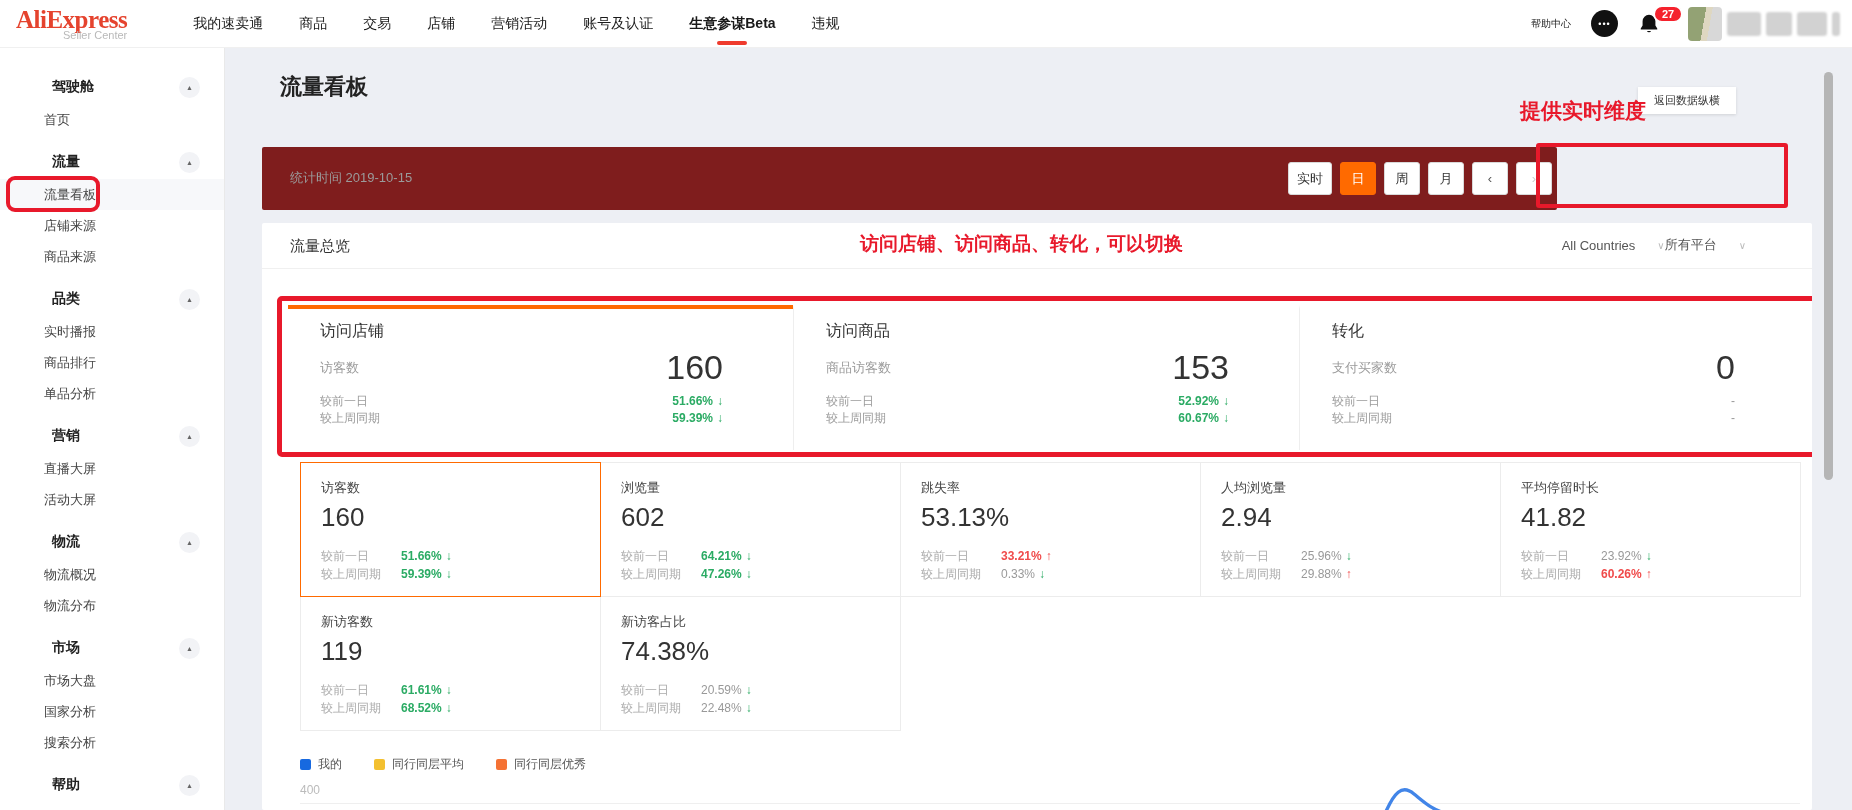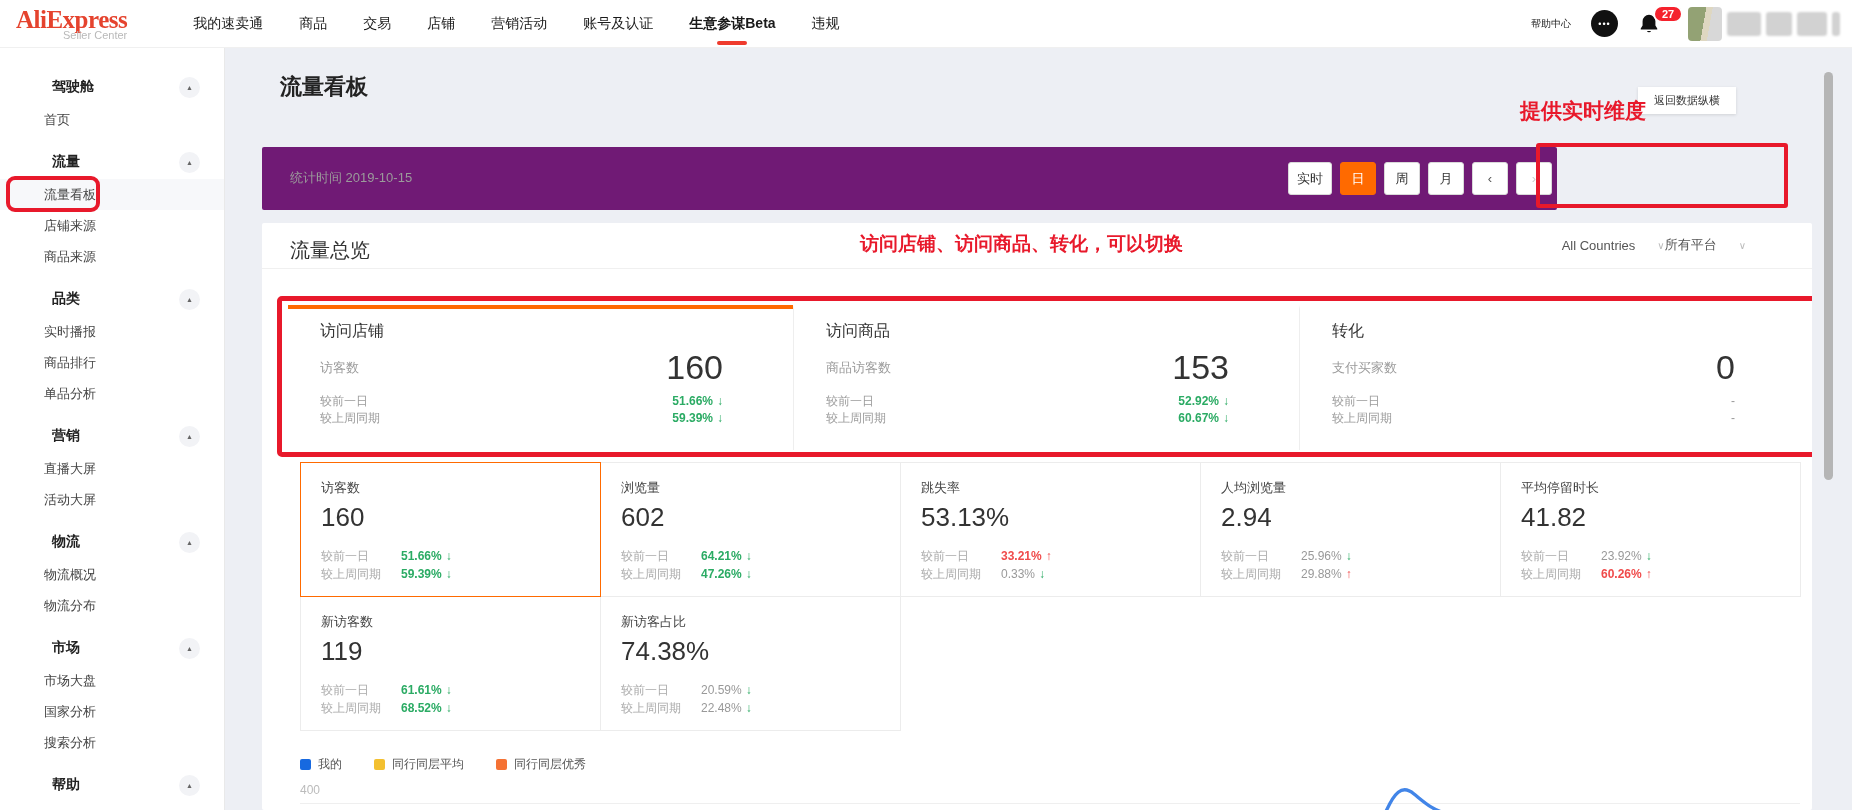--- a/index.html
+++ b/index.html
@@ -46,36 +46,36 @@
        border:4px solid #e8192b; border-radius:9px; pointer-events:none; }
 
   
   .page-title { position:absolute; left:280px; top:72px; font-size:22px; font-weight:700; color:#222; }
   .back-btn { position:absolute; left:1638px; top:87px; width:98px; height:27px; background:#fff;
        border:none; font-size:11px; color:#333; box-shadow:0 1px 3px rgba(0,0,0,.12); cursor:pointer;
        font-family:inherit; }
   .anno-realtime { position:absolute; left:1520px; top:97px; font-size:21px; font-weight:700;
        color:#e8192b; z-index:7; }
 
-  .stats-card { position:absolute; left:262px; top:147px; width:1295px; height:63px; background:#701a75; border-radius:2px; }
+  .stats-card { position:absolute; left:262px; top:147px; width:1295px; height:63px; background:#7f1d1d; border-radius:2px; }
   .stats-time { position:absolute; left:28px; top:22px; font-size:13px; color:#9b9b9b; }
   .period-group { position:absolute; right:5px; top:15px; display:flex; gap:8px; }
   .period-tab { min-width:36px; height:33px; padding:0 8px; display:flex; align-items:center; justify-content:center;
        background:#fff; border:1px solid #d9d9d9; border-radius:3px; font-size:13px; color:#333; cursor:pointer; }
   .period-tab.selected { background:#ff6a00; border-color:#ff6a00; color:#fff; }
   .period-tab.pager { color:#555; }
   .period-tab.pager.disabled { color:#ccc; }
   .anno-box-toggle { position:absolute; left:1536px; top:143px; width:252px; height:65px;
        border:4px solid #e8192b; border-radius:3px; z-index:7; pointer-events:none; }
 
   
   .overview-card { position:absolute; left:262px; top:223px; width:1550px; height:587px;
        background:#fff; border-radius:2px; overflow:hidden; }
   .overview-head { position:relative; height:46px; border-bottom:1px solid #f0f0f0; }
-  .overview-title { position:absolute; left:28px; top:14px; font-size:20px; font-weight:500; color:#333; }
+  .overview-title { position:absolute; left:28px; top:14px; font-size:15px; font-weight:500; color:#333; }
   .anno-tabs-switch { position:absolute; left:598px; top:8px; font-size:19px; font-weight:700; color:#e8192b; }
   .filters { position:absolute; right:66px; top:13px; display:flex; align-items:center; font-size:13px; color:#555; }
   .filter { display:flex; align-items:center; gap:22px; cursor:pointer; }
   .chev { color:#bbb; font-size:10px; }
 
   .anno-box-tabs { position:absolute; left:15px; top:73px; width:1540px; height:161px;
        border:5px solid #e8192b; border-radius:5px; z-index:7; pointer-events:none; }
   .tab-cards { position:absolute; left:26px; top:82px; width:1517px; height:145px; display:flex; }
   .tab-card { flex:1; border-top:4px solid transparent; padding:12px 70px 0 32px; cursor:pointer; }
   .tab-card + .tab-card { border-left:1px solid #eee; }

